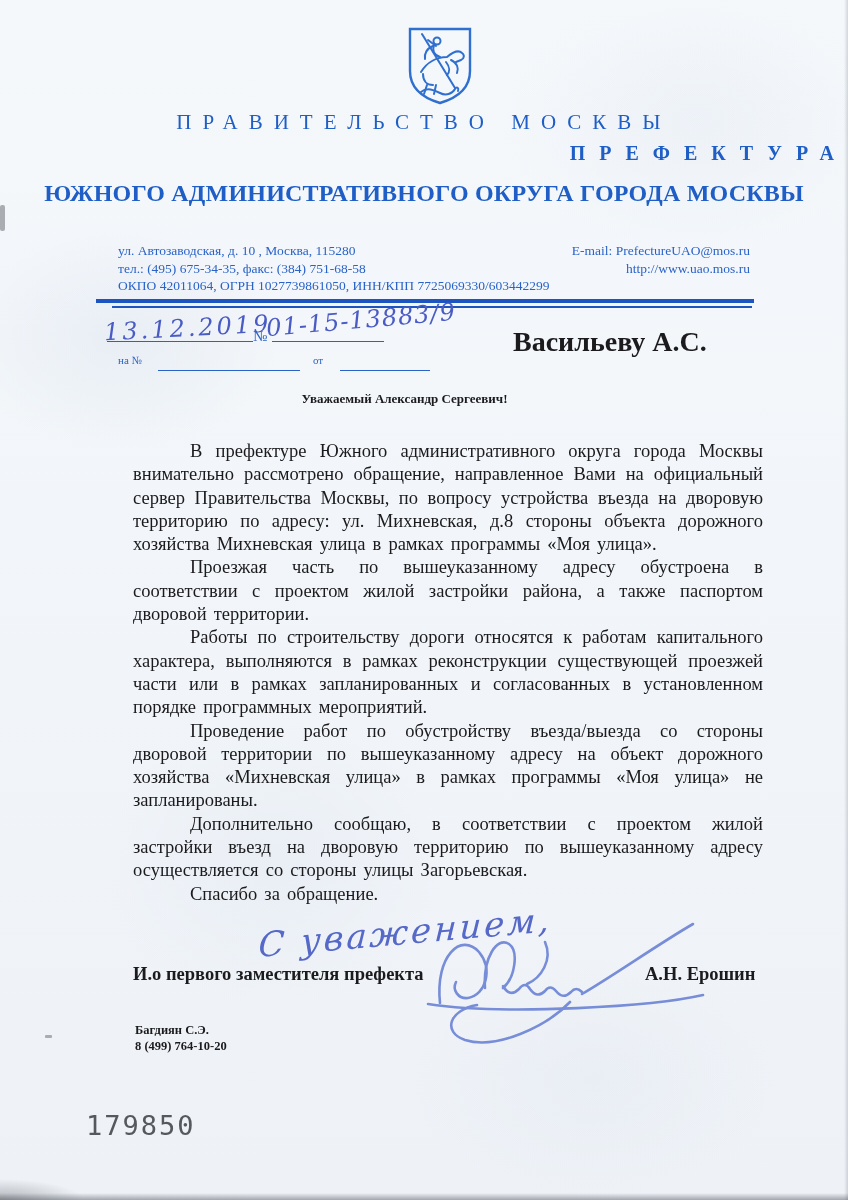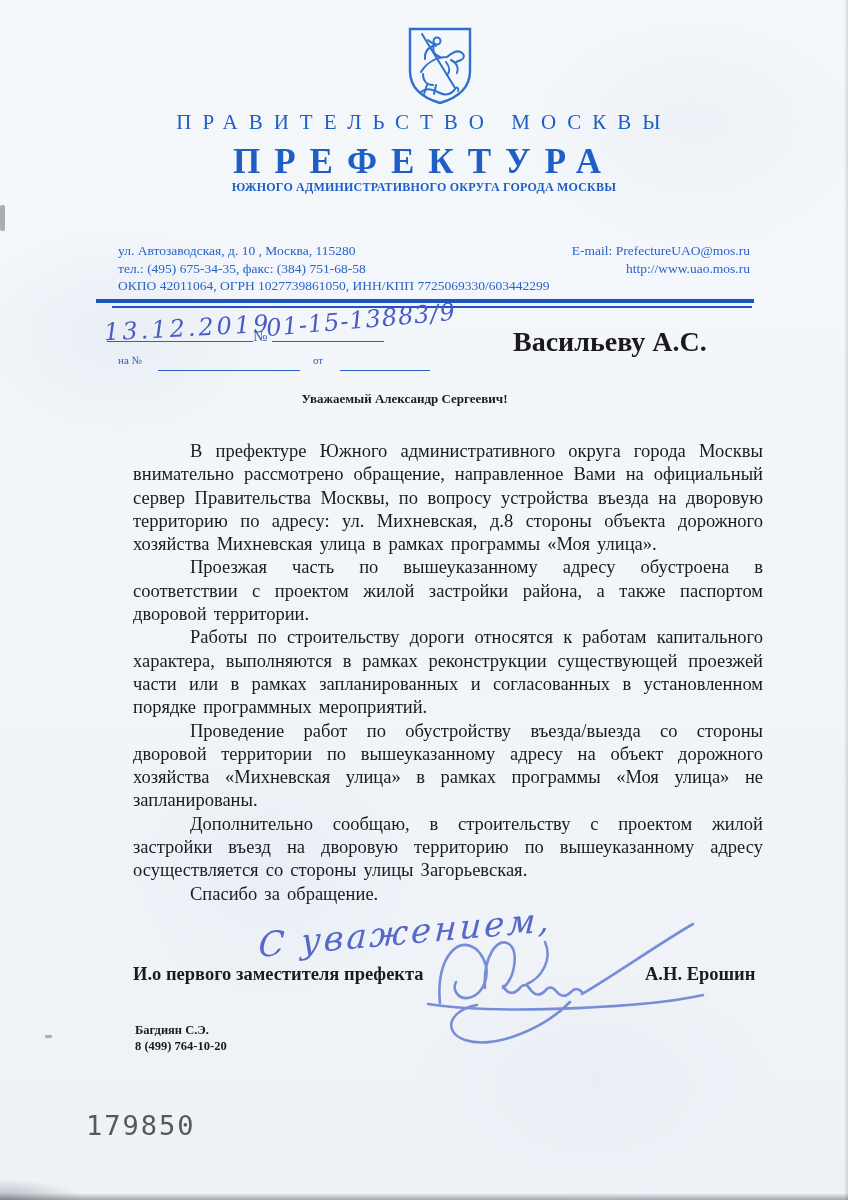--- a/index.html
+++ b/index.html
@@ -20,26 +20,26 @@
   .abs { position:absolute; }
 
   
   .emblem { left:407px; top:26px; }
   .gov-line {
     left:0; right:0; top:110px; text-align:center;
     font-size:21px; letter-spacing:11px; color:#1e5ec6;
     font-weight:normal;
   }
   .org-line {
-    left:0; right:0; top:142px; text-align:center;
-    font-size:35px; font-weight:bold; letter-spacing:14px; color:#1e5ec6;
+    left:0; right:0; top:142px; text-align:right;
+    font-size:20px; font-weight:bold; letter-spacing:14px; color:#1e5ec6;
   }
   .org-sub {
     left:0; right:0; top:180px; text-align:center;
-    font-size:12px; font-weight:bold; letter-spacing:.2px; color:#1e5ec6;
+    font-size:24px; font-weight:bold; letter-spacing:.2px; color:#1e5ec6;
   }
   .addr-left  { left:118px; top:242px; font-size:13.5px; line-height:17.5px; color:#2a63c8; }
   .addr-right { right:98px; top:242px; font-size:13.5px; line-height:18px; color:#2a63c8; text-align:right; }
   .rule-thick { left:96px;  top:299px; width:658px; height:4px; background:#1c55c0; }
   .rule-thin  { left:112px; top:306px; width:640px; height:2px; background:#1c55c0; }
 
   
   .hand {
     font-family:"DejaVu Serif", serif; font-style:italic;
     color:#4a5cc4;
@@ -146,21 +146,21 @@
   <div class="abs reply-row lbl-ot">от</div>
   <div class="abs u-line ul-reply2"></div>
 
   <div class="abs salutation">Уважаемый Александр Сергеевич!</div>
 
   <div class="abs body-text">
     <p>В префектуре Южного административного округа города Москвы внимательно рассмотрено обращение, направленное Вами на официальный сервер Правительства Москвы, по вопросу устройства въезда на дворовую территорию по адресу: ул. Михневская, д.8 стороны объекта дорожного хозяйства Михневская улица в рамках программы «Моя улица».</p>
     <p>Проезжая часть по вышеуказанному адресу обустроена в соответствии с проектом жилой застройки района, а также паспортом дворовой территории.</p>
     <p>Работы по строительству дороги относятся к работам капитального характера, выполняются в рамках реконструкции существующей проезжей части или в рамках запланированных и согласованных в установленном порядке программных мероприятий.</p>
     <p>Проведение работ по обустройству въезда/выезда со стороны дворовой территории по вышеуказанному адресу на объект дорожного хозяйства «Михневская улица» в рамках программы «Моя улица» не запланированы.</p>
-    <p>Дополнительно сообщаю, в строительству с проектом жилой застройки въезд на дворовую территорию по вышеуказанному адресу осуществляется со стороны улицы Загорьевская.</p>
+    <p>Дополнительно сообщаю, в соответствии с проектом жилой застройки въезд на дворовую территорию по вышеуказанному адресу осуществляется со стороны улицы Загорьевская.</p>
     <p>Спасибо за обращение.</p>
   </div>
 
   <div class="abs hand closing-hand">С уважением,</div>
 
   <svg class="abs sig-svg" width="540" height="200" viewBox="0 0 540 200">
     <g fill="none" stroke="#6e85d6" stroke-width="2.6" stroke-linecap="round" opacity="0.92">
       <path d="M310,44 C318,62 306,80 292,86"></path>
       <path d="M205,105 C200,58 226,34 244,54 C258,71 251,97 233,100 C223,101 217,92 221,84"></path>
       <path d="M250,90 C248,60 262,38 274,46 C284,53 280,80 268,90"></path>

